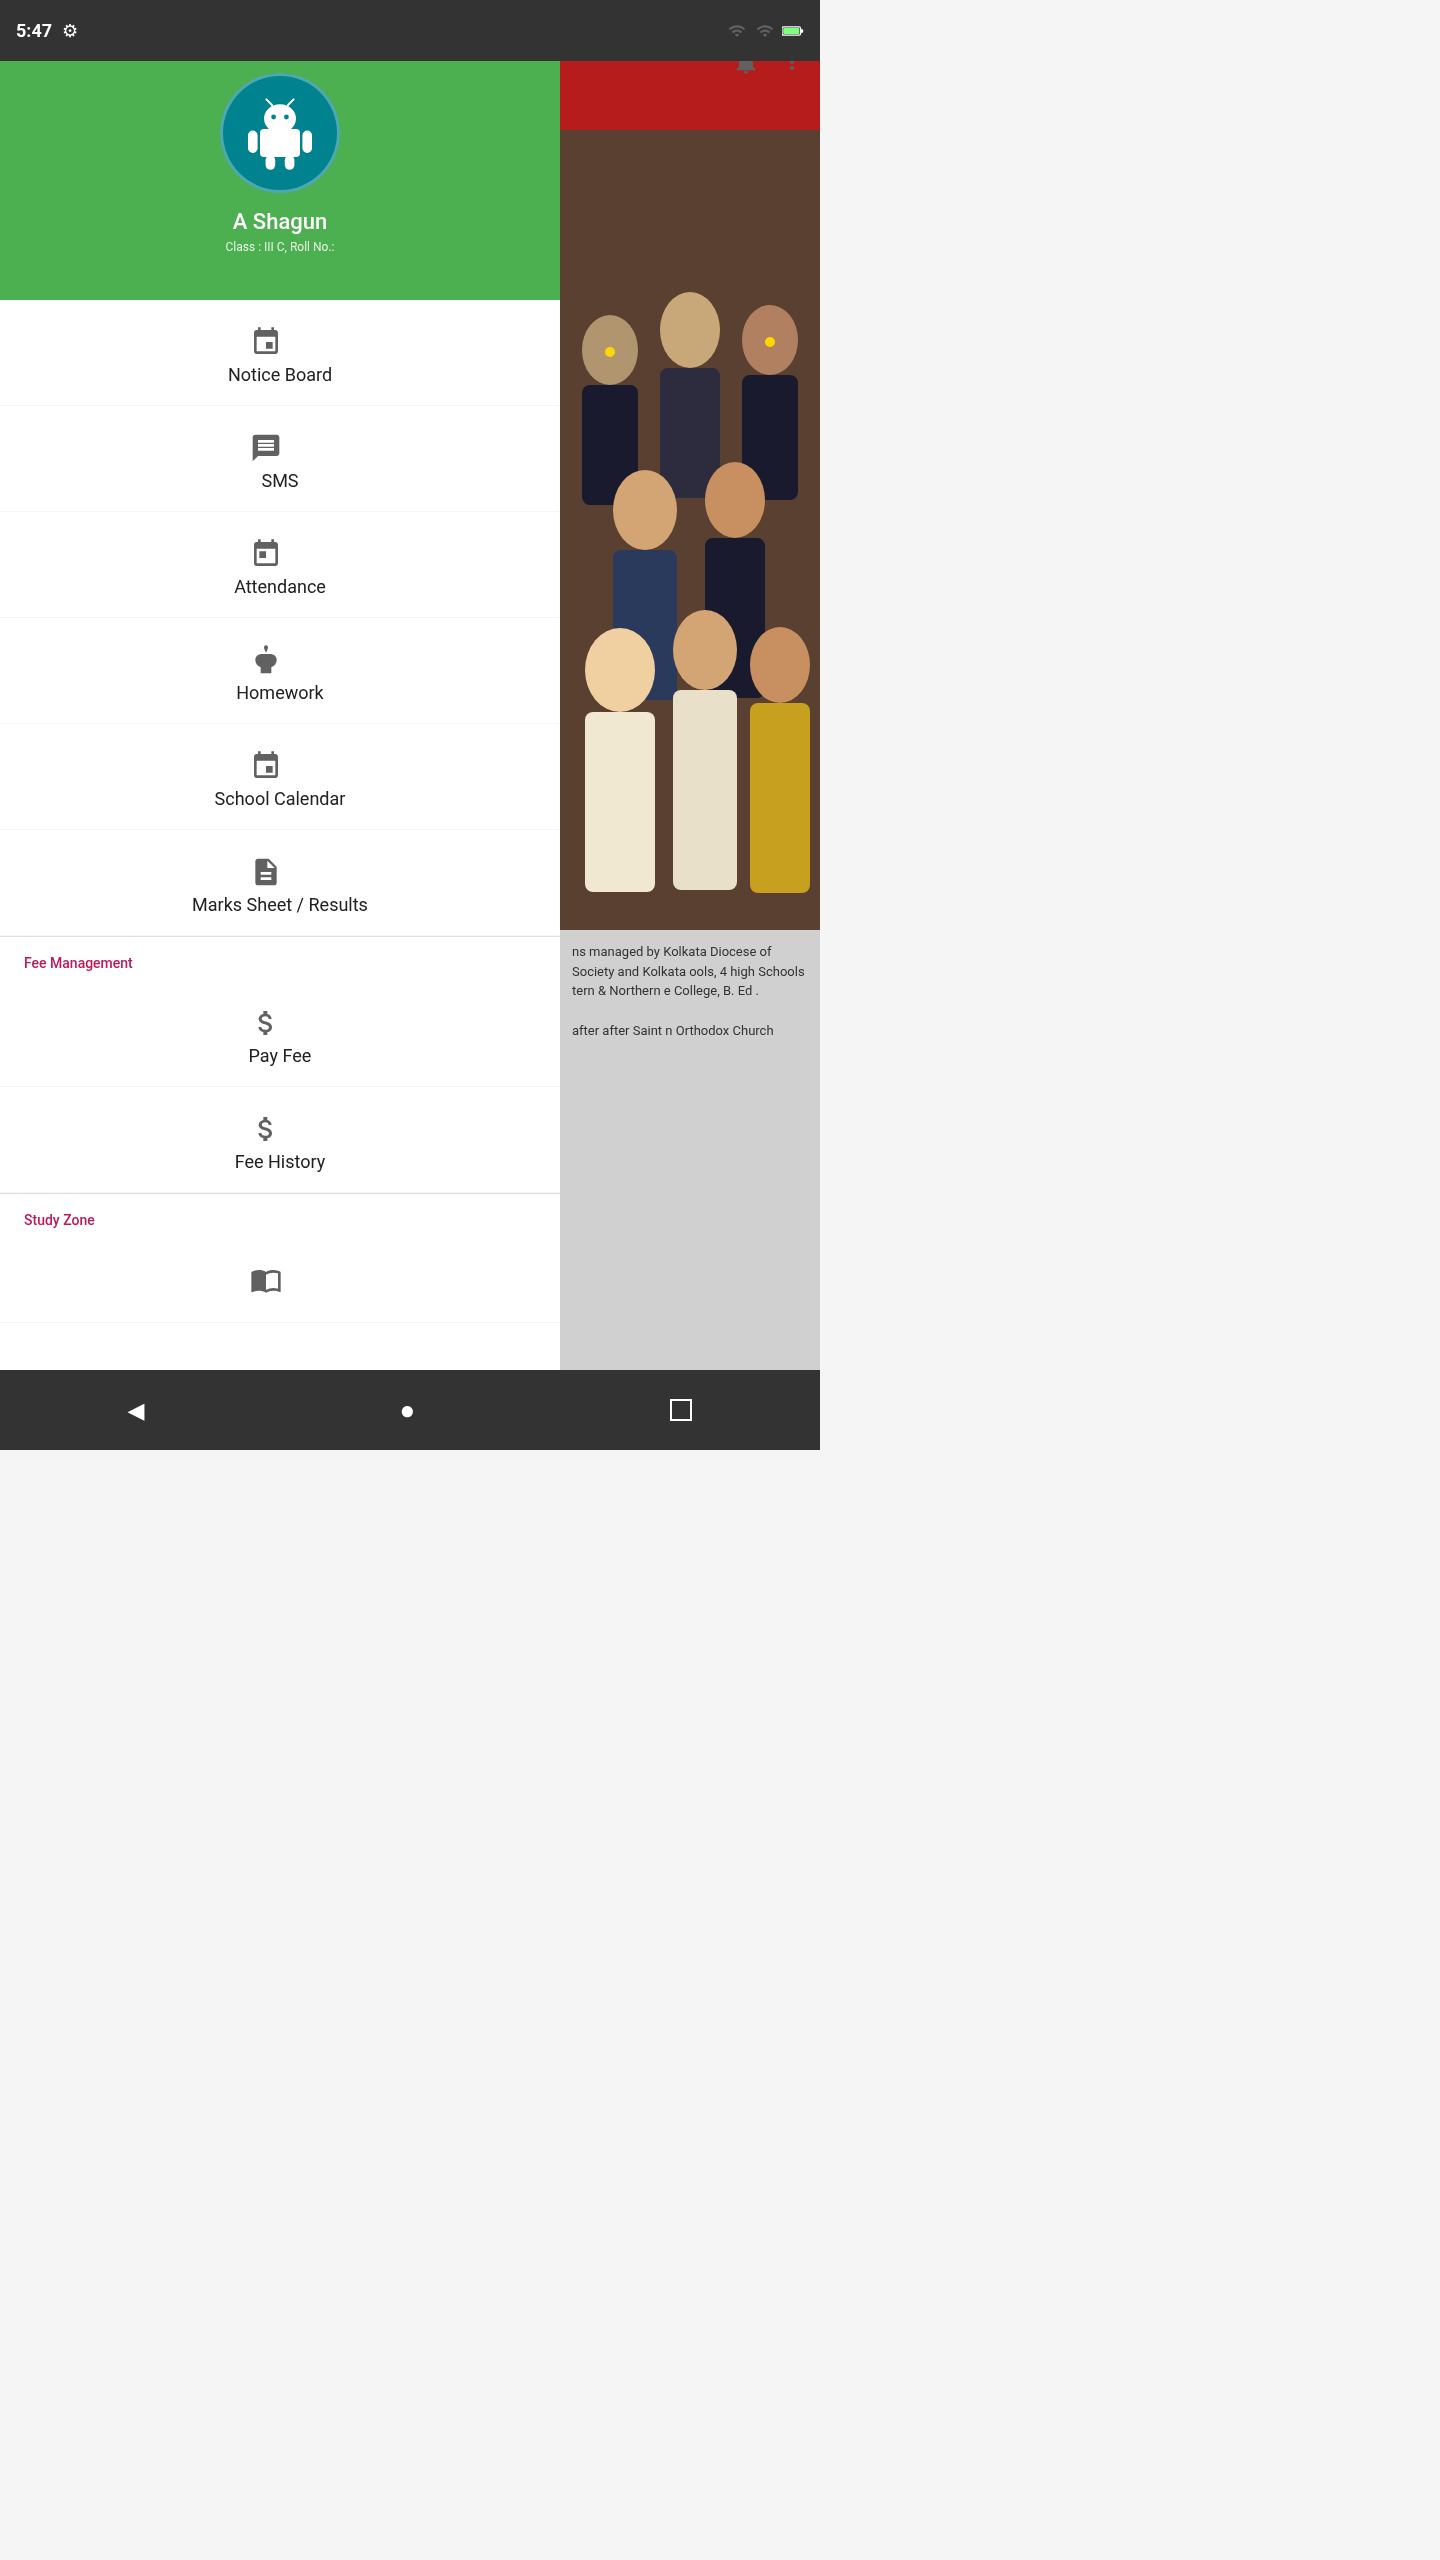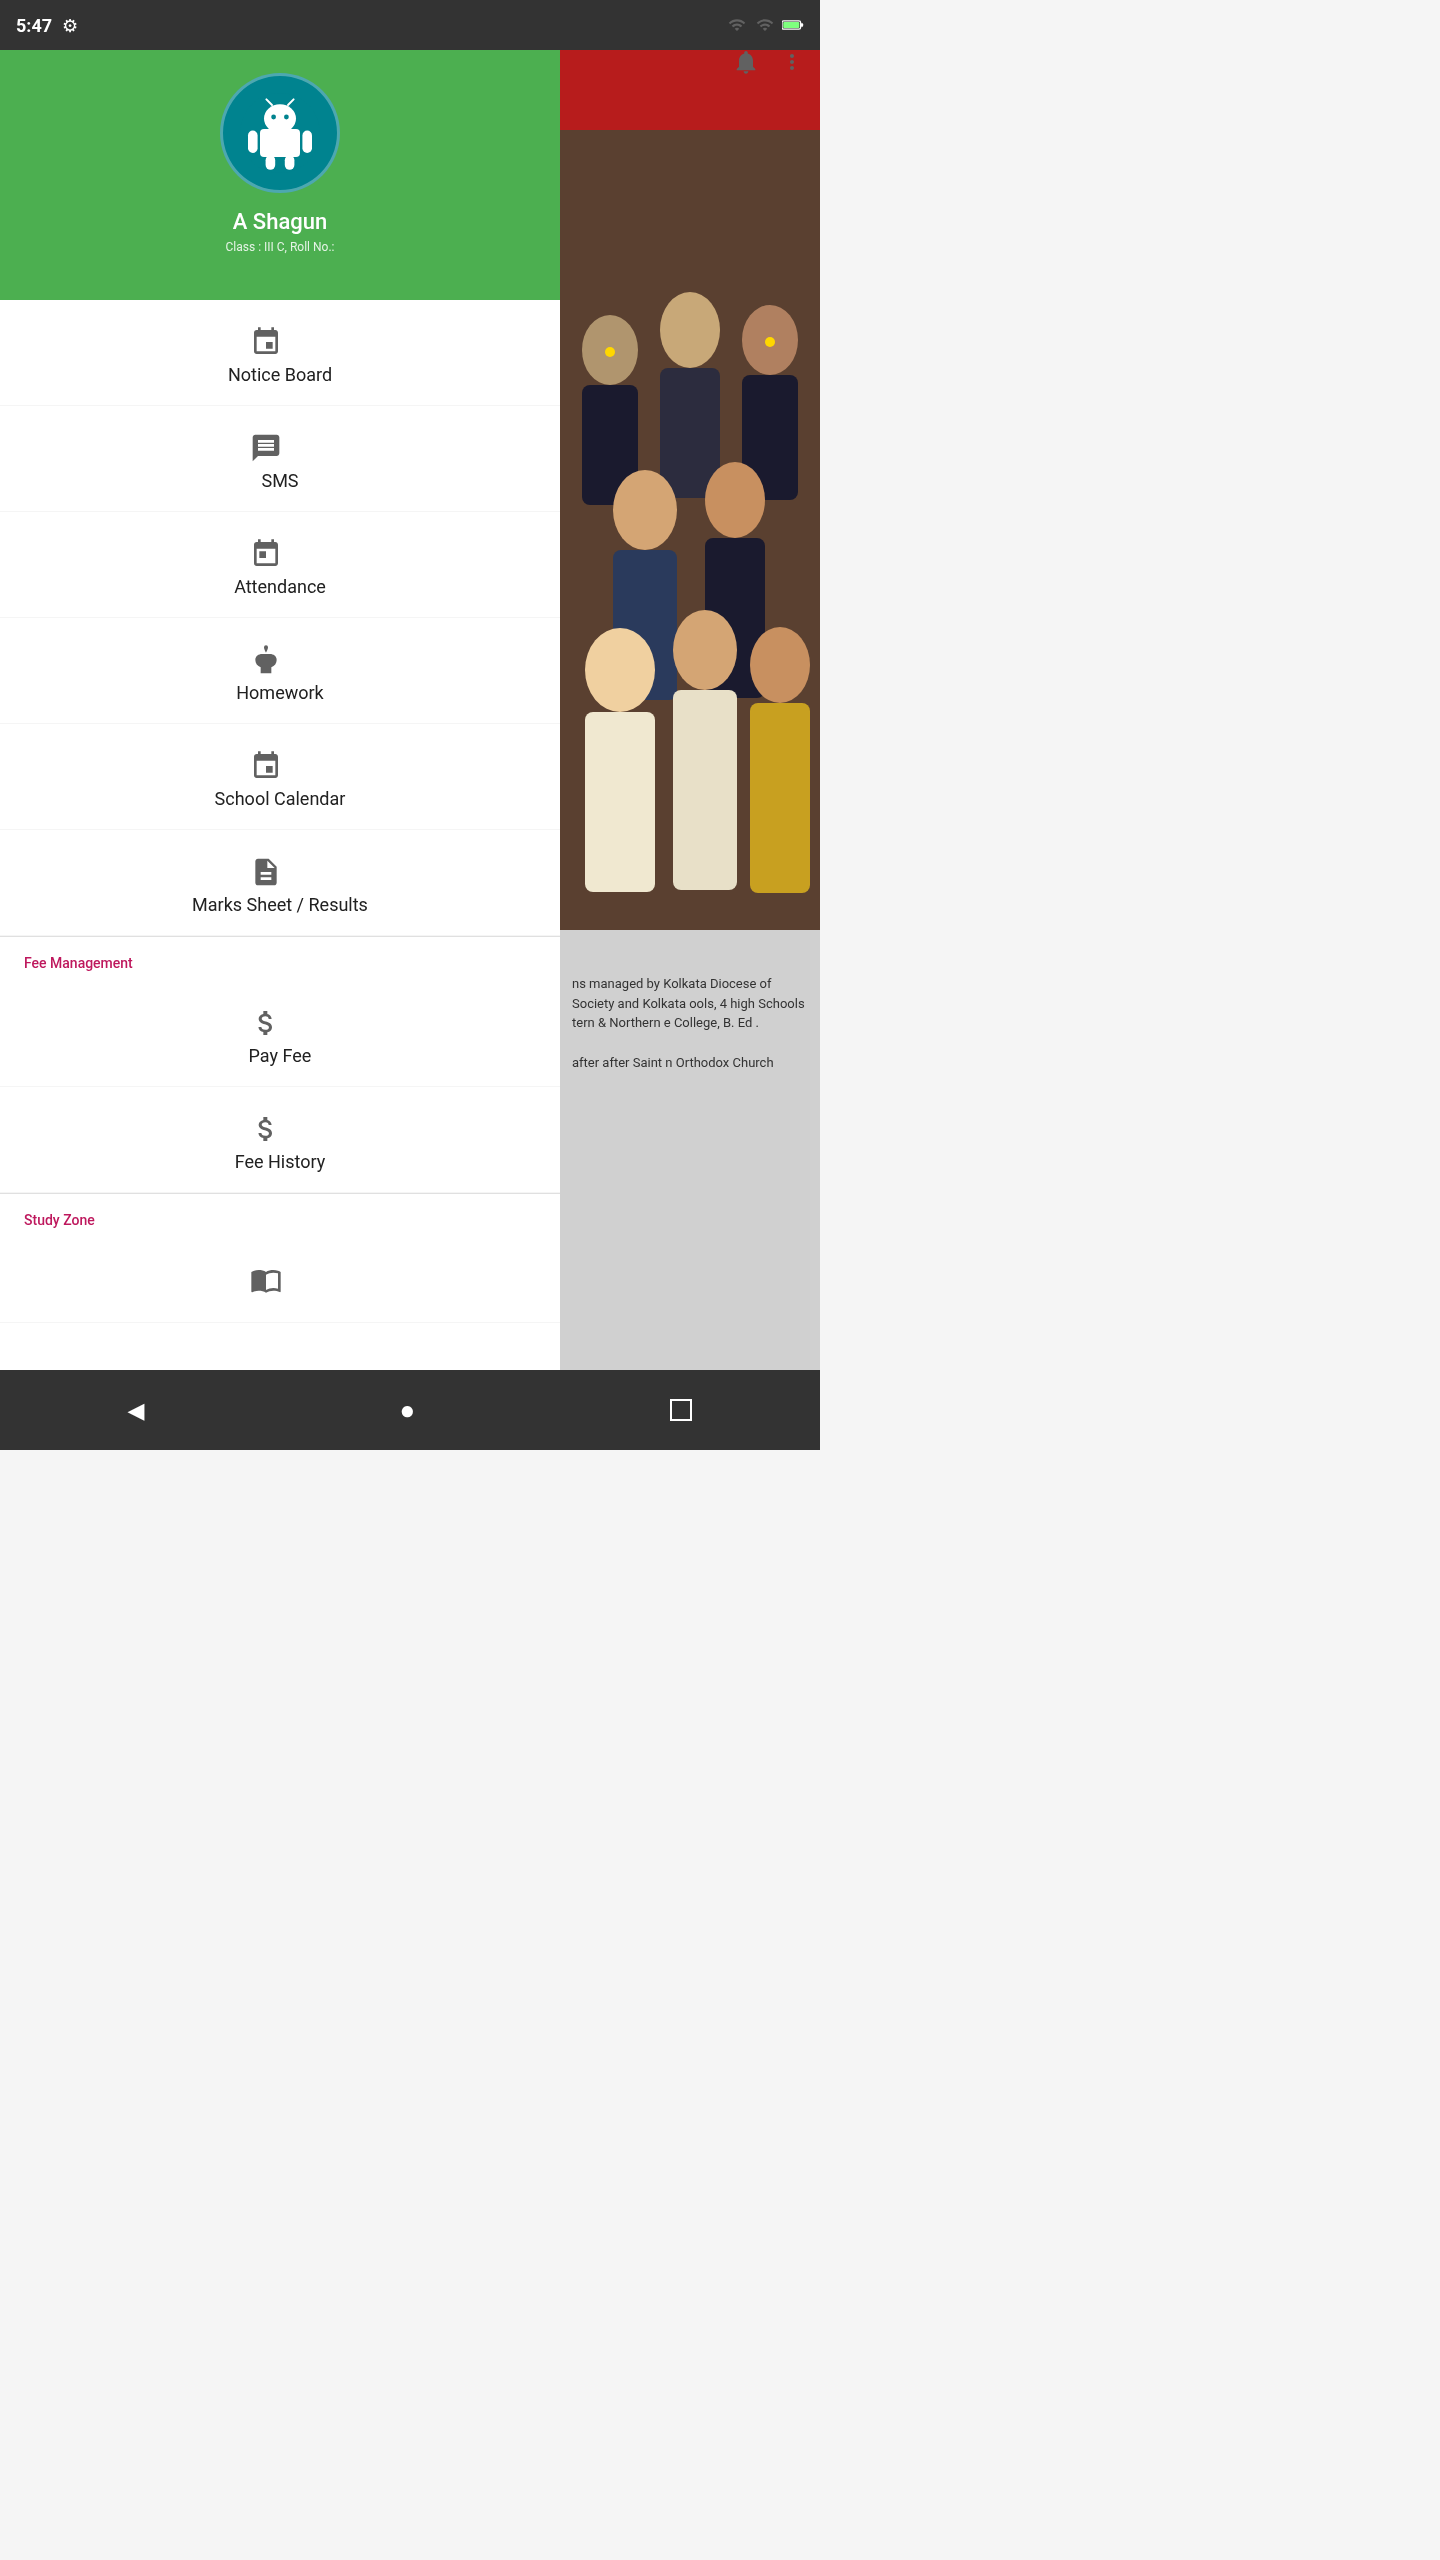--- a/index.html
+++ b/index.html
@@ -49,21 +49,21 @@
       color: #333;
       line-height: 1.5;
     }
 
     
     .status-bar {
       position: absolute;
       top: 0;
       left: 0;
       width: 820px;
-      height: 50px;
+      height: 61px;
       background: #333;
       display: flex;
       align-items: center;
       justify-content: space-between;
       padding: 0 16px;
       z-index: 10;
       color: white;
     }
 
     .status-left {
@@ -251,21 +251,21 @@
     <rect x="113" y="560" width="64" height="200" rx="8" fill="#e8e0c8"></rect>
     <ellipse cx="220" cy="535" rx="30" ry="38" fill="#c89060"></ellipse>
     <rect x="190" y="573" width="60" height="190" rx="8" fill="#c8a020"></rect>
 
     <circle cx="50" cy="222" r="5" fill="#ffd700"></circle>
     <circle cx="210" cy="212" r="5" fill="#ffd700"></circle>
   </svg>
 </div>
 
 <div class="text-bg">
-  <p style="margin-bottom: 20px; margin-top: 32px;">ns managed by Kolkata Diocese of Society and Kolkata ools, 4 high Schools tern &amp; Northern e College, B. Ed .</p>
+  <p style="margin-bottom: 20px;">ns managed by Kolkata Diocese of Society and Kolkata ools, 4 high Schools tern &amp; Northern e College, B. Ed .</p>
   <p>after after Saint n Orthodox Church</p>
 </div>
 
 <div class="top-action-bar">
   <span style="color:rgba(255,255,255,0.7); font-size:26px; cursor:pointer;">
     <svg width="28" height="28" viewBox="0 0 24 24" fill="rgba(255,255,255,0.7)">
       <path d="M12 22c1.1 0 2-.9 2-2h-4c0 1.1.9 2 2 2zm6-6v-5c0-3.07-1.63-5.64-4.5-6.32V4c0-.83-.67-1.5-1.5-1.5s-1.5.67-1.5 1.5v.68C7.64 5.36 6 7.92 6 11v5l-2 2v1h16v-1l-2-2z"></path>
     </svg>
   </span>
   <span style="color:rgba(255,255,255,0.7); font-size:26px; cursor:pointer;">

